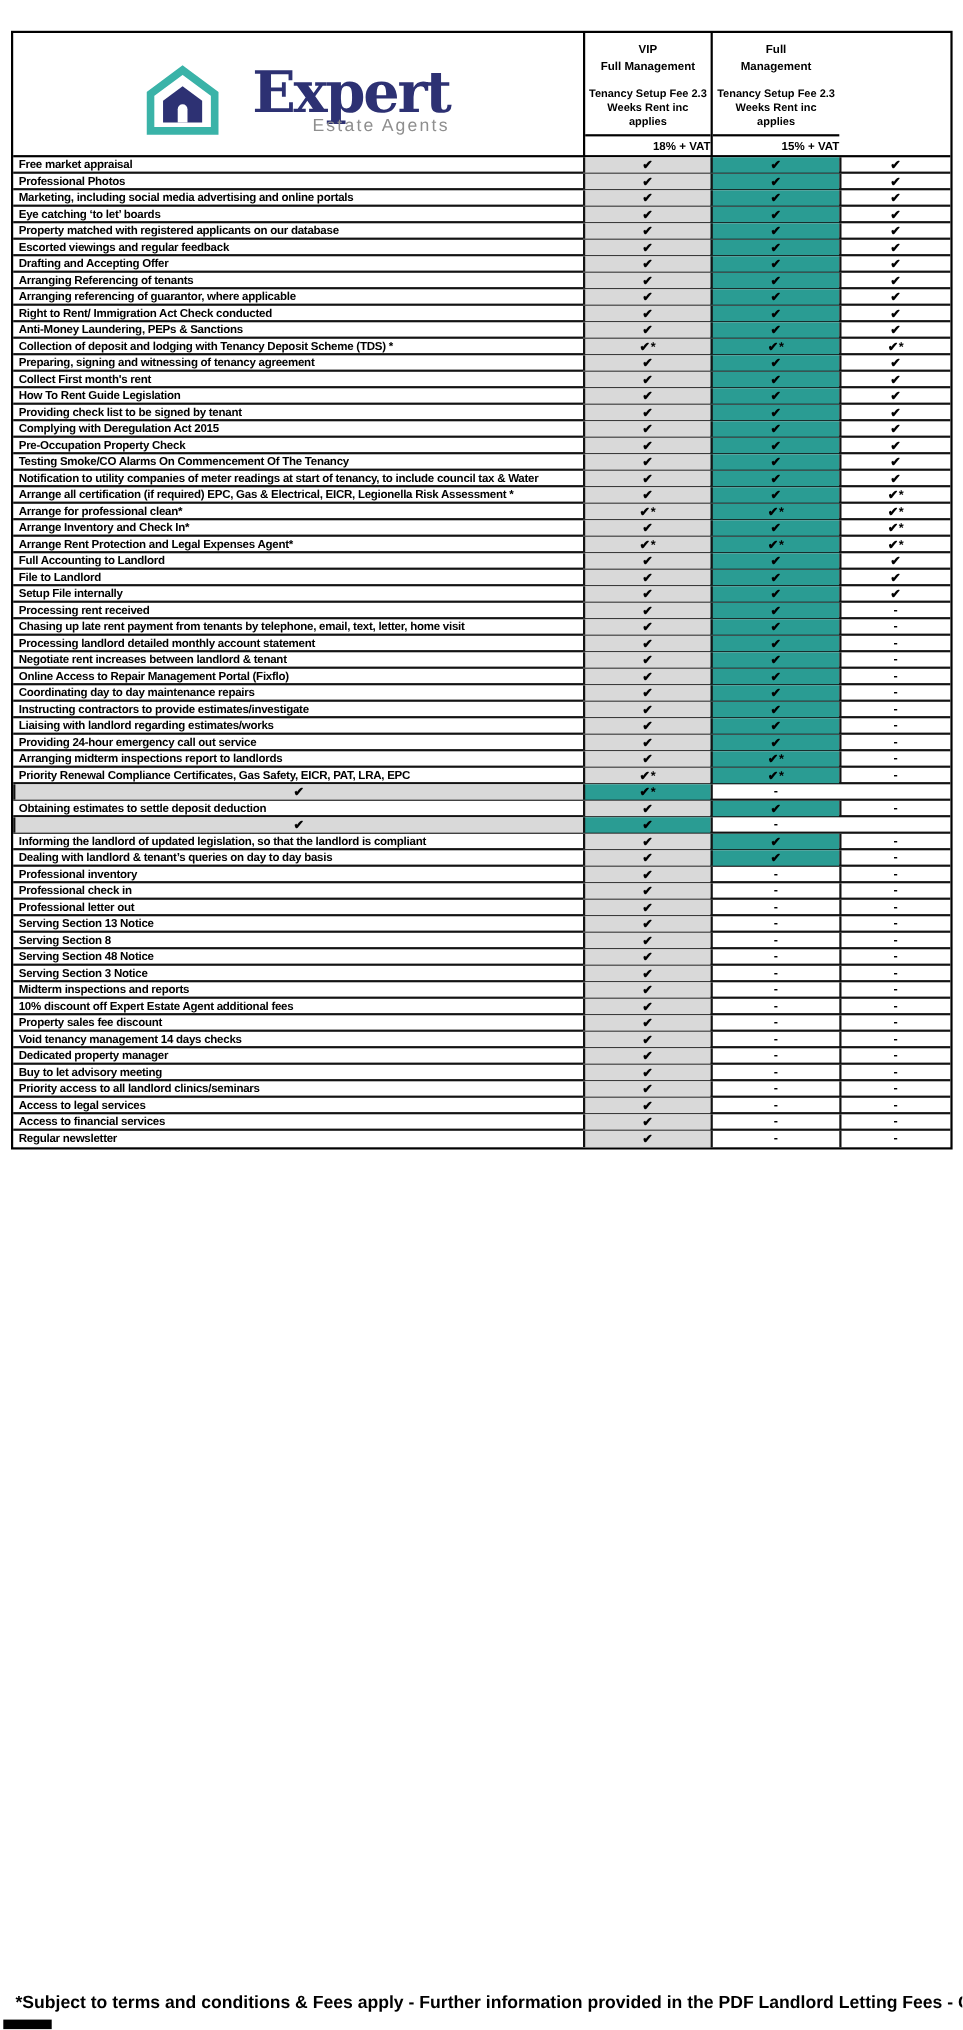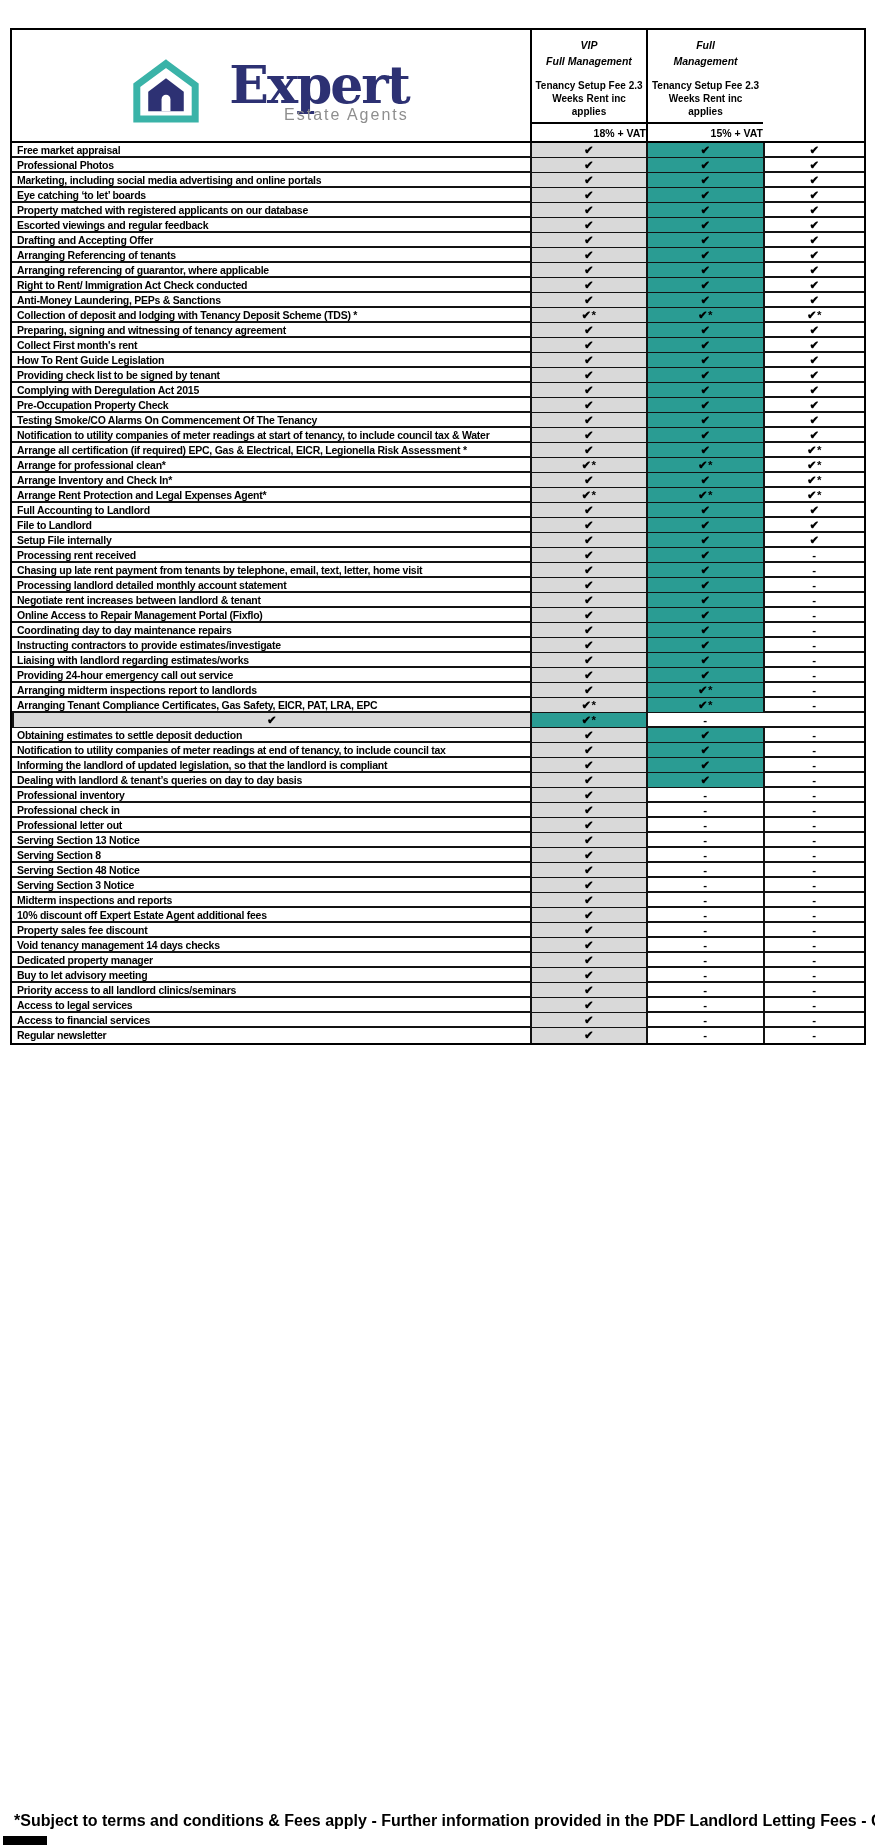--- a/index.html
+++ b/index.html
@@ -11,21 +11,21 @@
   .header-row{display:grid;grid-template-columns:518px 116px 117px 1fr;height:112.5px;
         border-bottom:2.5px solid #000;box-sizing:border-box;}
   .logo-cell{display:flex;align-items:center;justify-content:center;}
   .logo{display:flex;align-items:center;gap:30px;}
   .logo-text{display:flex;flex-direction:column;align-items:flex-end;}
   .brand{font-family:"DejaVu Serif",serif;font-weight:bold;font-size:52px;line-height:0.9;
         letter-spacing:-2px;color:var(--navy,#2d3173);}
   .tagline{font-size:16px;letter-spacing:2px;color:var(--tagline-gray,#8e8e8e);margin-top:-2px;}
   .col-head{border-left:2px solid #000;display:flex;flex-direction:column;text-align:center;
         box-sizing:border-box;}
-  .ch-titles{height:42px;padding-top:7px;font-size:10.5px;font-weight:bold;line-height:1.55;font-style:italic;}
+  .ch-titles{height:42px;padding-top:7px;font-size:10.5px;font-weight:bold;line-height:1.55;}
   .ch-fee{flex:1;display:flex;align-items:flex-end;justify-content:center;text-align:center;
         font-size:10px;font-weight:bold;line-height:1.3;padding:0 3px 4px 3px;}
   .ch-rates{height:34px;border-top:2px solid #000;font-size:10.5px;font-weight:bold;
         line-height:1.5;padding-top:2px;box-sizing:border-box;text-align:right;}
   
   .frow{display:grid;grid-template-columns:518px 116px 117px 1fr;height:15px;
         border-bottom:2px solid #131313;box-sizing:border-box;}
   .frow:last-child{border-bottom:none;}
   .flabel{display:flex;align-items:center;padding-left:5px;font-size:10.5px;font-weight:bold;
         letter-spacing:-0.25px;white-space:nowrap;overflow:hidden;}
@@ -345,41 +345,40 @@
   </div>
 
   <div class="frow">
     <div class="flabel">Arranging midterm inspections report to landlords</div>
     <div class="fcell c1">✔</div>
     <div class="fcell c2 teal">✔*</div>
     <div class="fcell c3">-</div>
   </div>
 
   <div class="frow">
-    <div class="flabel">Arranging  Tenant Compliance Certificates, Gas Safety, EICR, PAT, LRA, EPC</div>
+    <div class="flabel">Priority  Renewal Compliance Certificates, Gas Safety, EICR, PAT, LRA, EPC</div>
     <div class="fcell c1">✔*</div>
     <div class="fcell c2 teal">✔*</div>
     <div class="fcell c3">-</div>
   </div>
 
   <div class="frow">
     <div class="fcell c1">✔</div>
     <div class="fcell c2 teal">✔*</div>
     <div class="fcell c3">-</div>
   </div>
 
   <div class="frow">
     <div class="flabel">Obtaining estimates to settle deposit deduction</div>
     <div class="fcell c1">✔</div>
     <div class="fcell c2 teal">✔</div>
     <div class="fcell c3">-</div>
   </div>
 
   <div class="frow">
-    <div class="flabel">Notification to utility companies of meter readings at end of tenancy, to include council tax</div>
     <div class="fcell c1">✔</div>
     <div class="fcell c2 teal">✔</div>
     <div class="fcell c3">-</div>
   </div>
 
   <div class="frow">
     <div class="flabel">Informing the landlord of updated legislation, so that the landlord is compliant</div>
     <div class="fcell c1">✔</div>
     <div class="fcell c2 teal">✔</div>
     <div class="fcell c3">-</div>

